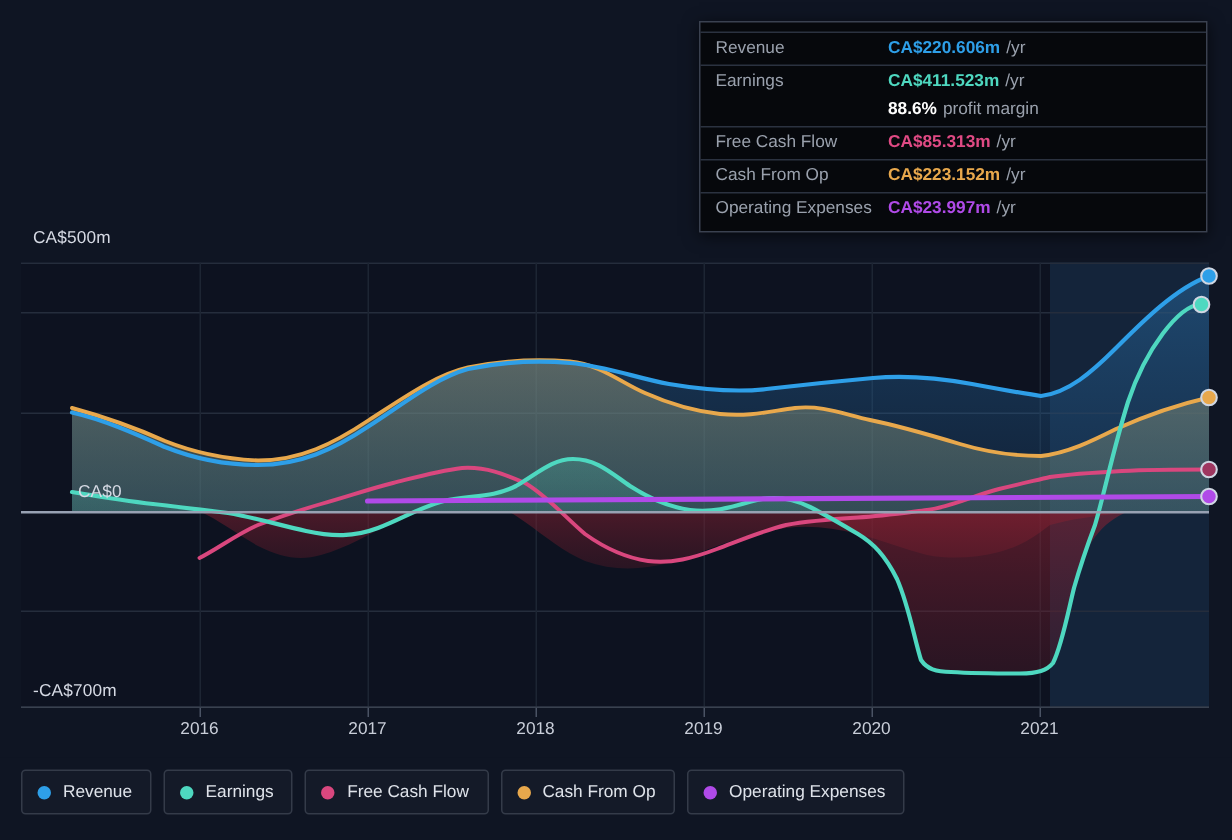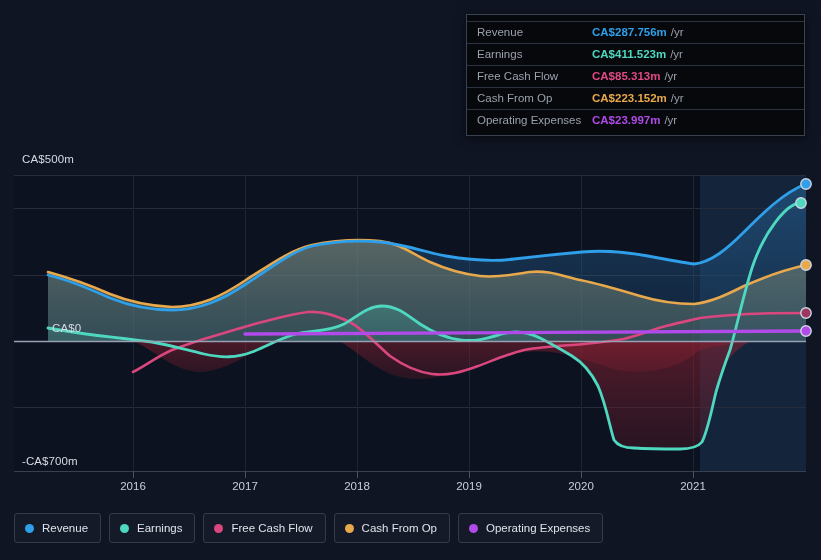--- a/index.html
+++ b/index.html
@@ -271,30 +271,35 @@
       <span class="xlab" style="left:469px">2019</span>
       <span class="xlab" style="left:581px">2020</span>
       <span class="xlab" style="left:693px">2021</span>
     </div>
   </div>
 
   <div class="tooltip">
 
     <div class="tt-row">
       <span class="tt-label">Revenue</span>
-      <span class="tt-val" style="color:#2e9fe8">CA$287.756m</span>
+      <span class="tt-val" style="color:#2e9fe8">CA$220.606m</span>
       <span class="tt-unit">/yr</span>
     </div>
 
     <div class="tt-row">
       <span class="tt-label">Earnings</span>
       <span class="tt-val" style="color:#4ed8c0">CA$411.523m</span>
       <span class="tt-unit">/yr</span>
     </div>
 
+    <div class="tt-row noline">
+      <span class="tt-label"></span>
+      <span class="tt-pmval">88.6%</span>
+      <span class="tt-pmtext">profit margin</span>
+    </div>
 
     <div class="tt-row">
       <span class="tt-label">Free Cash Flow</span>
       <span class="tt-val" style="color:#e04a84">CA$85.313m</span>
       <span class="tt-unit">/yr</span>
     </div>
 
     <div class="tt-row">
       <span class="tt-label">Cash From Op</span>
       <span class="tt-val" style="color:#e8a84c">CA$223.152m</span>

